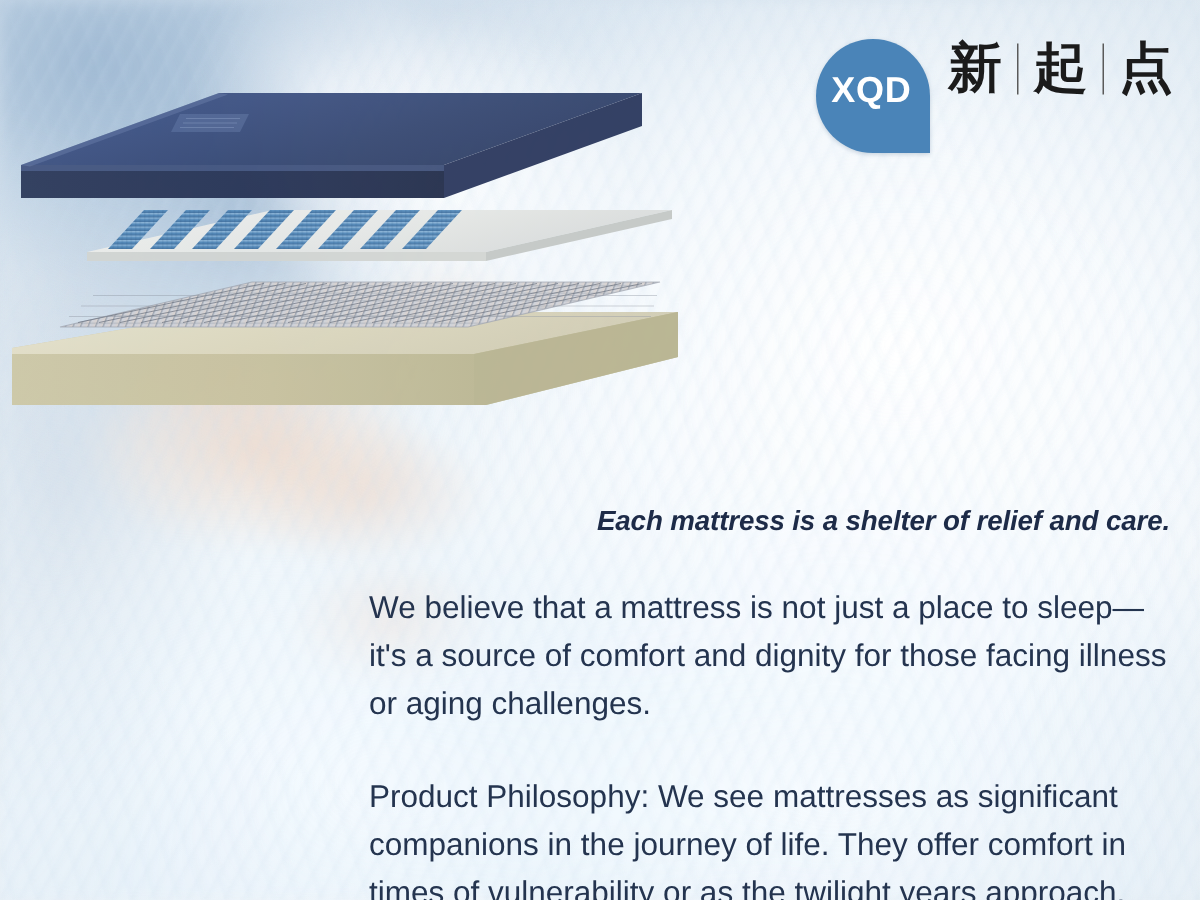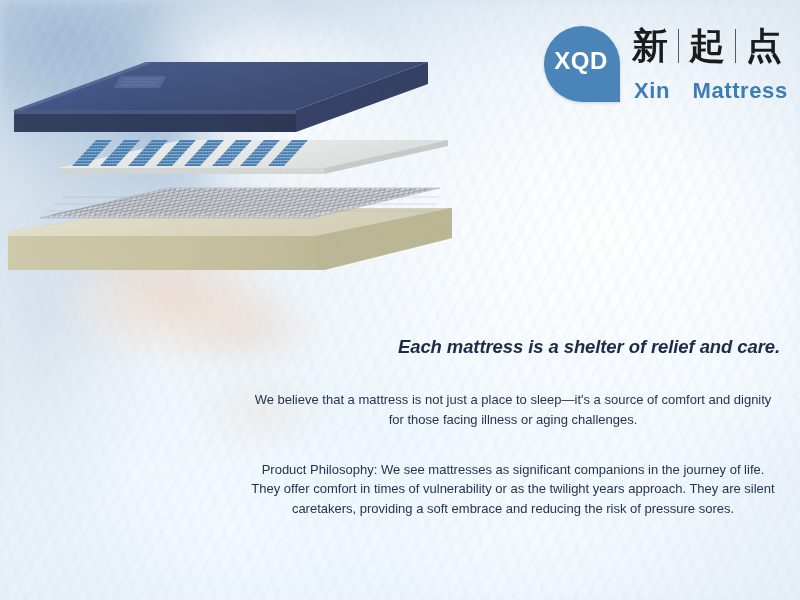--- a/index.html
+++ b/index.html
@@ -181,24 +181,23 @@
     color: #1d2b48;
     font-size: 18.5px;
     font-weight: bold;
     letter-spacing: -.1px;
     font-family: "Liberation Sans", sans-serif;
     font-style: italic;
   }
   .para {
     margin: 0;
     color: #24344f;
-    font-size: 13px;
+    font-size: 21px;
     line-height: 1.52;
     font-family: "Liberation Sans", sans-serif;
-    text-align: center;
   }
   .para-1 { margin-top: 32px; }
   .para-2 { margin-top: 30px; }
 </style>
 </head>
 <body>
 
 <div id="stage">
 
   <div class="bg-layer bg-base"></div>
@@ -336,25 +335,20 @@
       <div class="logo-bubble"></div>
       <div class="logo-xqd">XQD</div>
     </div>
     <div class="logo-cn">
       <span class="ch">新</span>
       <span class="sep"></span>
       <span class="ch">起</span>
       <span class="sep"></span>
       <span class="ch">点</span>
     </div>
-    <div class="logo-en">
-      <span>Xin</span>
-      <span class="sp"></span>
-      <span>Mattress</span>
-    </div>
   </div>
 
   <div class="copy">
     <p class="headline">Each mattress is a shelter of relief and care.</p>
     <p class="para para-1">We believe that a mattress is not just a place to sleep—it's a source of comfort and dignity for those facing illness or aging challenges.</p>
     <p class="para para-2">Product Philosophy: We see mattresses as significant companions in the journey of life. They offer comfort in times of vulnerability or as the twilight years approach. They are silent caretakers, providing a soft embrace and reducing the risk of pressure sores.</p>
   </div>
 
 </div>
 

